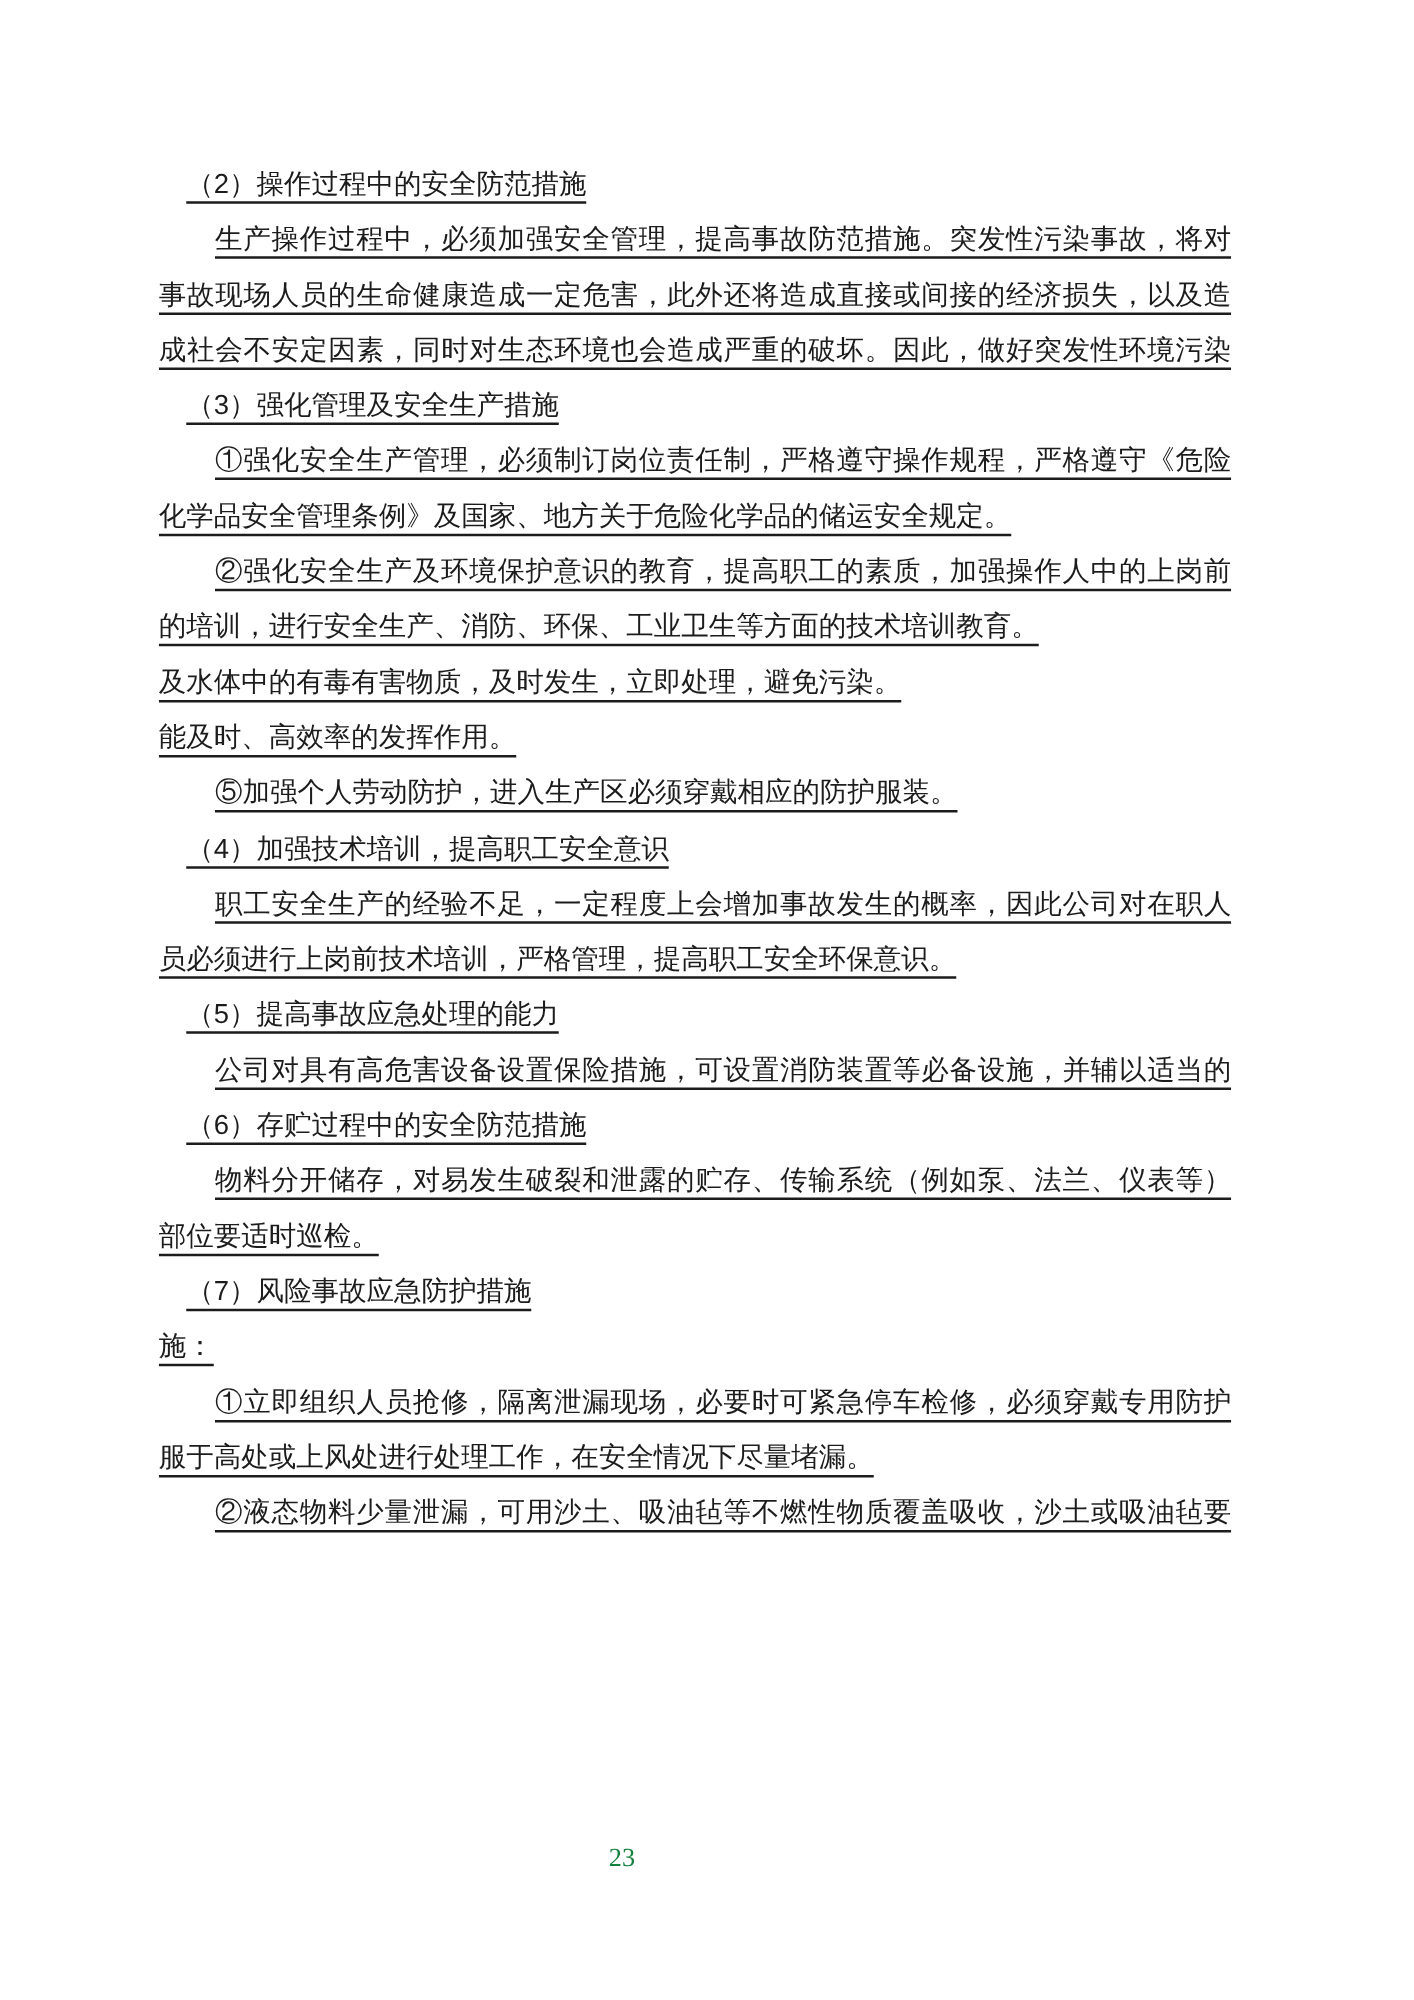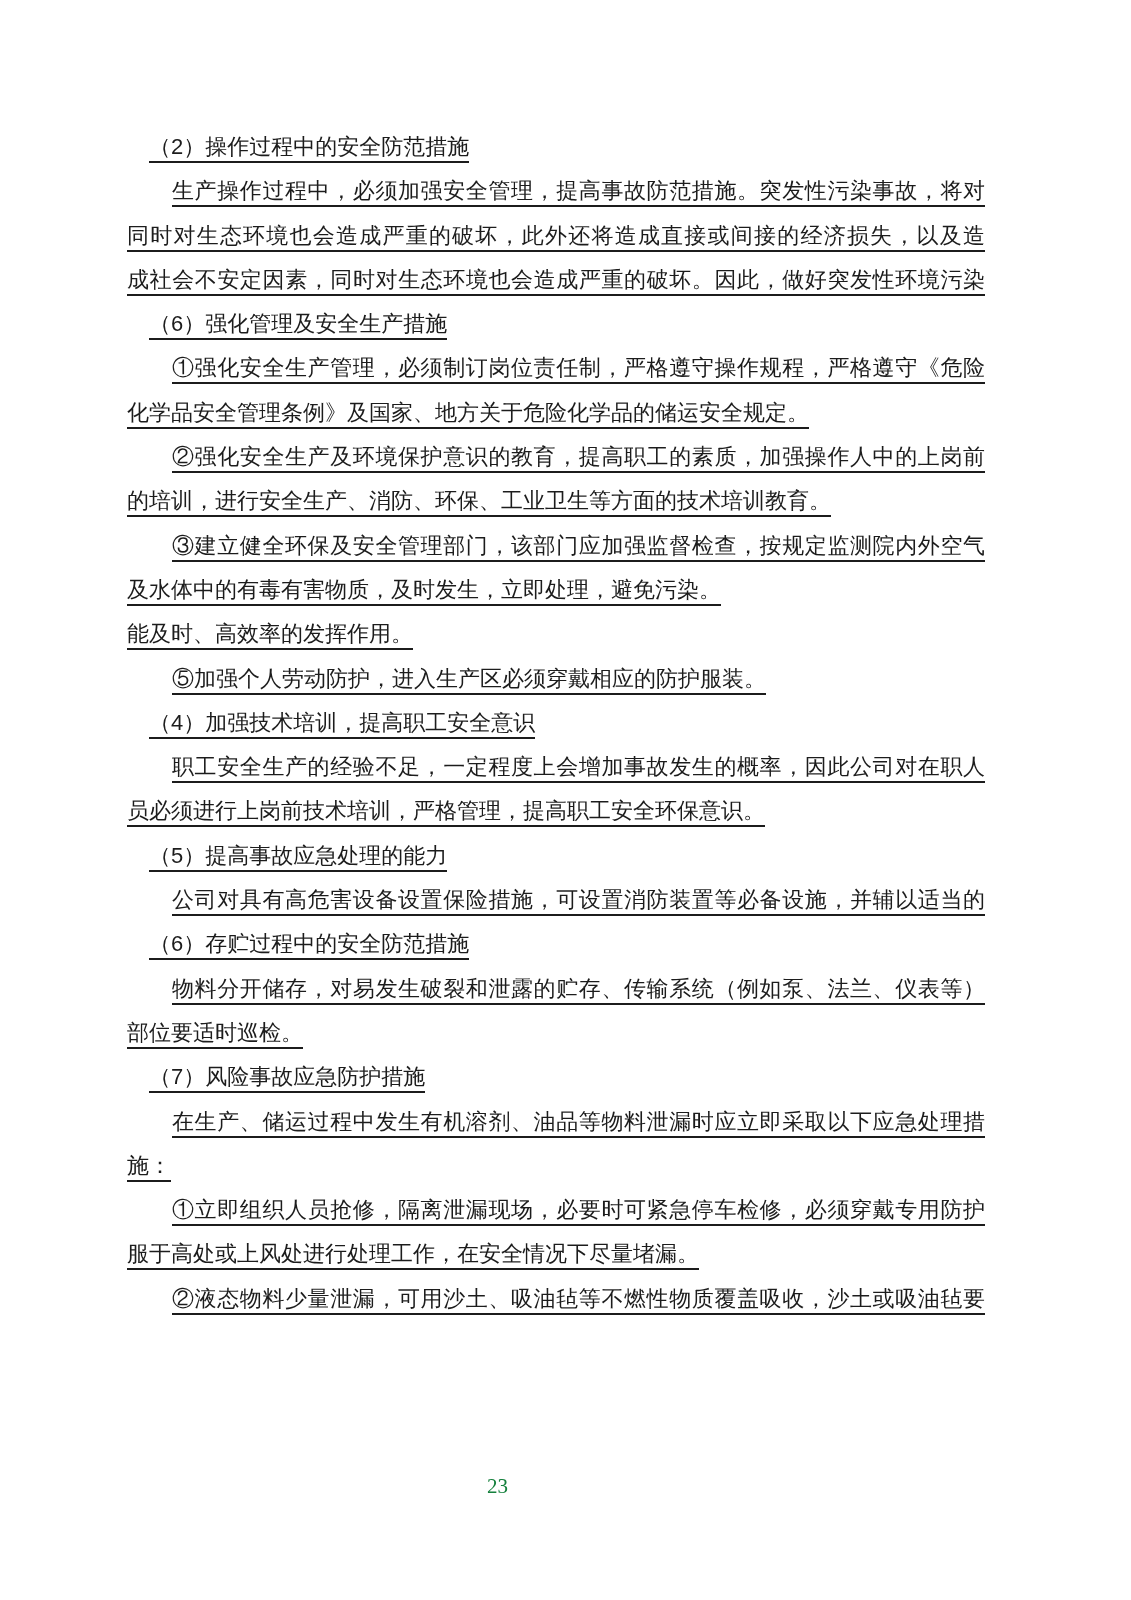--- a/index.html
+++ b/index.html
@@ -57,40 +57,38 @@
     color: #15803d;
   }
 </style>
 </head>
 <body>
 
 <div class="page">
   <div class="text-block">
       <div class="line ind-head"><span class="t">（2）操作过程中的安全防范措施</span></div>
       <div class="line ind-para fill"><span class="t">生产操作过程中，必须加强安全管理，提高事故防范措施。突发性污染事故，将对</span></div>
-      <div class="line fill"><span class="t">同时对生态环境也会造成严重的破坏，此外还将造成直接或间接的经济损失，以及造</span></div>
+      <div class="line fill"><span class="t">事故现场人员的生命健康造成一定危害，此外还将造成直接或间接的经济损失，以及造</span></div>
       <div class="line fill"><span class="t">成社会不安定因素，同时对生态环境也会造成严重的破坏。因此，做好突发性环境污染</span></div>
-      <div class="line ind-head"><span class="t">（6）强化管理及安全生产措施</span></div>
+      <div class="line ind-head"><span class="t">（3）强化管理及安全生产措施</span></div>
       <div class="line ind-para fill"><span class="t">①强化安全生产管理，必须制订岗位责任制，严格遵守操作规程，严格遵守《危险</span></div>
       <div class="line"><span class="t">化学品安全管理条例》及国家、地方关于危险化学品的储运安全规定。</span></div>
       <div class="line ind-para fill"><span class="t">②强化安全生产及环境保护意识的教育，提高职工的素质，加强操作人中的上岗前</span></div>
       <div class="line"><span class="t">的培训，进行安全生产、消防、环保、工业卫生等方面的技术培训教育。</span></div>
-      <div class="line ind-para fill"><span class="t">③建立健全环保及安全管理部门，该部门应加强监督检查，按规定监测院内外空气</span></div>
       <div class="line"><span class="t">及水体中的有毒有害物质，及时发生，立即处理，避免污染。</span></div>
       <div class="line"><span class="t">能及时、高效率的发挥作用。</span></div>
       <div class="line ind-para"><span class="t">⑤加强个人劳动防护，进入生产区必须穿戴相应的防护服装。</span></div>
       <div class="line ind-head"><span class="t">（4）加强技术培训，提高职工安全意识</span></div>
       <div class="line ind-para fill"><span class="t">职工安全生产的经验不足，一定程度上会增加事故发生的概率，因此公司对在职人</span></div>
       <div class="line"><span class="t">员必须进行上岗前技术培训，严格管理，提高职工安全环保意识。</span></div>
       <div class="line ind-head"><span class="t">（5）提高事故应急处理的能力</span></div>
       <div class="line ind-para fill"><span class="t">公司对具有高危害设备设置保险措施，可设置消防装置等必备设施，并辅以适当的</span></div>
       <div class="line ind-head"><span class="t">（6）存贮过程中的安全防范措施</span></div>
       <div class="line ind-para fill"><span class="t">物料分开储存，对易发生破裂和泄露的贮存、传输系统（例如泵、法兰、仪表等）</span></div>
       <div class="line"><span class="t">部位要适时巡检。</span></div>
       <div class="line ind-head"><span class="t">（7）风险事故应急防护措施</span></div>
-      <div class="line ind-para fill"><span class="t">在生产、储运过程中发生有机溶剂、油品等物料泄漏时应立即采取以下应急处理措</span></div>
       <div class="line"><span class="t">施：</span></div>
       <div class="line ind-para fill"><span class="t">①立即组织人员抢修，隔离泄漏现场，必要时可紧急停车检修，必须穿戴专用防护</span></div>
       <div class="line"><span class="t">服于高处或上风处进行处理工作，在安全情况下尽量堵漏。</span></div>
       <div class="line ind-para fill"><span class="t">②液态物料少量泄漏，可用沙土、吸油毡等不燃性物质覆盖吸收，沙土或吸油毡要</span></div>
     </div>
   <div class="footer">23</div>
 </div>
 
 </body></html>

